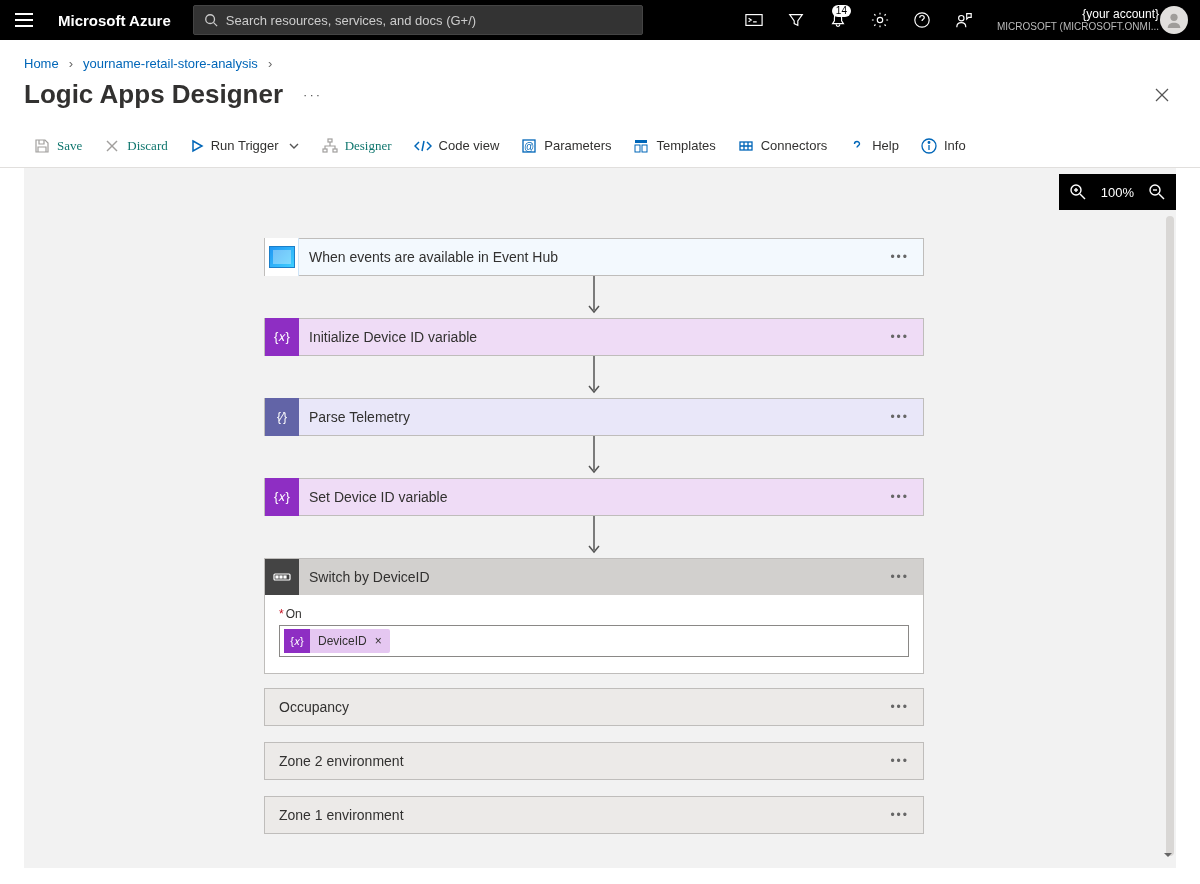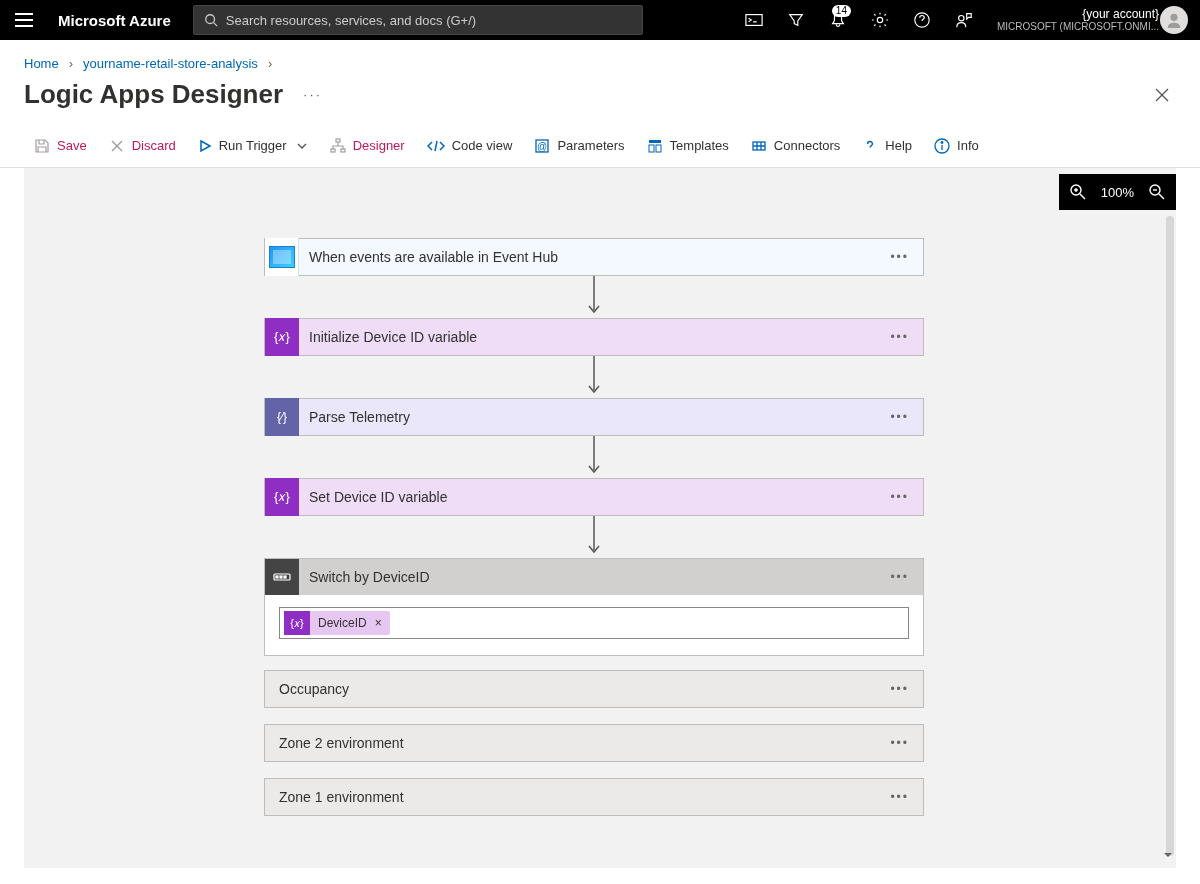--- a/index.html
+++ b/index.html
@@ -32,21 +32,21 @@
 
   
   .page-title-row { display: flex; align-items: center; padding: 2px 24px 14px 24px; }
   .page-title { font-size: 26px; font-weight: 600; }
   .title-more { margin-left: 20px; color: #555; letter-spacing: 2px; cursor: pointer; }
   .close-x { margin-left: auto; font-size: 18px; cursor: pointer; color: #555; width: 28px; height: 28px; display: flex; align-items: center; justify-content: center; }
 
   
   .toolbar { display: flex; align-items: center; border-bottom: 1px solid #e1dfdd; padding: 0 24px; height: 44px; gap: 2px; }
   .tb-item { display: flex; align-items: center; gap: 7px; height: 44px; padding: 0 10px; cursor: pointer; font-size: 13px; color: #323130; }
-  .tb-item.disabled { color: #be185d; cursor: default; }
+  .tb-item.disabled { color: #0f766e; cursor: default; font-family: Liberation Serif, serif; }
   .tb-item svg { flex-shrink: 0; }
   .tb-chev { margin-left: 2px; }
 
   
   .canvas-wrap { background: #f2f2f2; position: relative; height: 700px; overflow: hidden; margin: 0 24px; }
   .zoom-ctrl { position: absolute; top: 6px; right: 0; background: #000; color: #fff; height: 36px; display: flex; align-items: center; padding: 0 10px; gap: 14px; z-index: 5; }
   .zoom-ctrl .zicon { cursor: pointer; display: flex; }
   .zoom-val { font-size: 13px; }
   .scroll-ind { position: absolute; right: 2px; top: 48px; width: 8px; height: 640px; background: #d9d7d5; border-radius: 4px; }
   .scroll-dn { position: absolute; right: 2px; bottom: 4px; cursor: pointer; }
@@ -334,20 +334,21 @@
               <rect x="2" y="4" width="16" height="6" rx="1"></rect>
               <rect x="4" y="6" width="2" height="2" fill="#fff"></rect>
               <rect x="8" y="6" width="2" height="2" fill="#fff"></rect>
               <rect x="12" y="6" width="2" height="2" fill="#fff"></rect>
             </svg>
         </div>
         <div class="step-title">Switch by DeviceID</div>
         <div class="step-more">•••</div>
       </div>
       <div class="switch-body">
+        <div class="on-label"><span class="req-star">*</span><span>On</span></div>
         <div class="on-input">
           <span class="token">
             <span class="token-icon">{𝑥}</span>
             <span>DeviceID</span>
             <span class="token-x">×</span>
           </span>
         </div>
       </div>
     </div>
 

